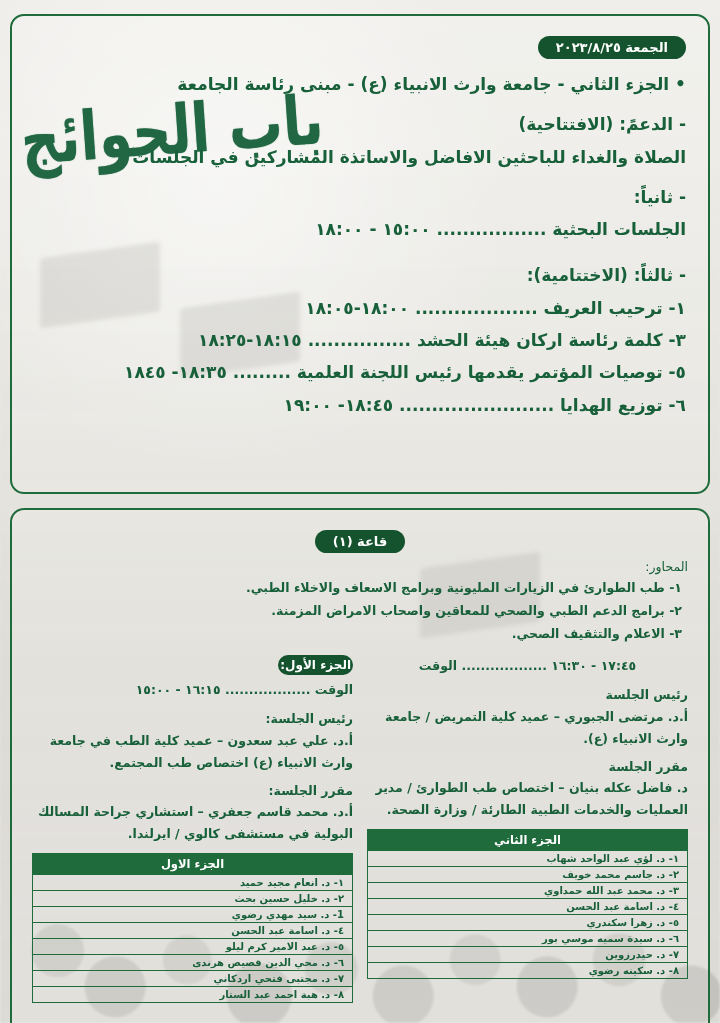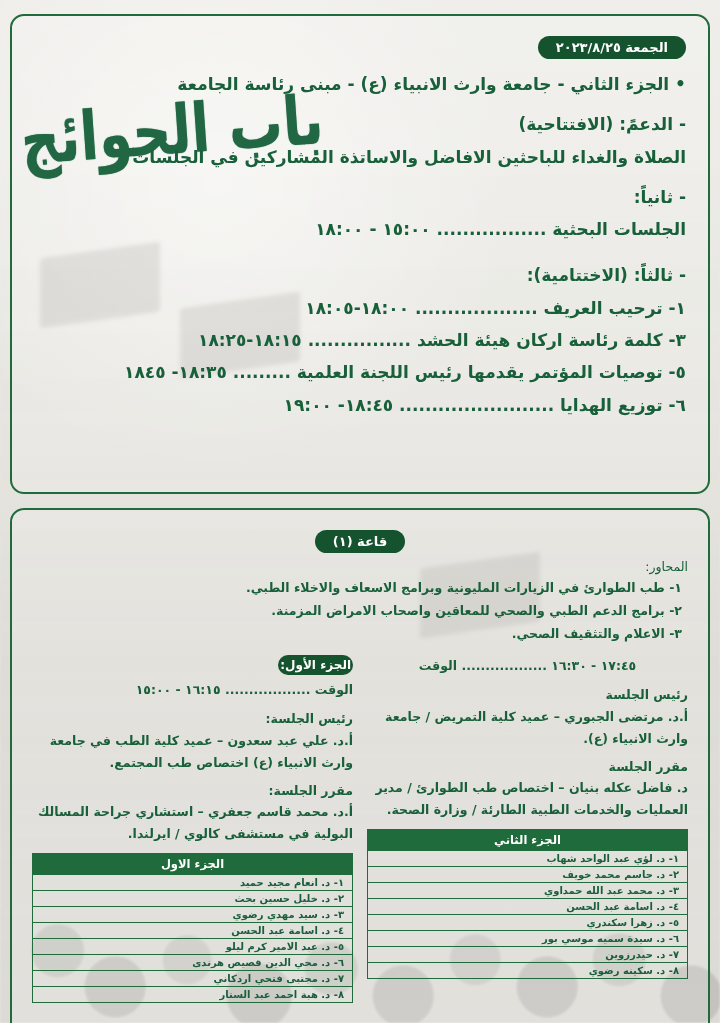--- a/index.html
+++ b/index.html
@@ -241,21 +241,21 @@
               </tr>
           </thead>
           <tbody>
             <tr>
                 <td>١- د. انعام مجيد حميد</td>
               </tr>
             <tr>
                 <td>٢- د. خليل حسين بحث</td>
               </tr>
             <tr>
-                <td>٣- د. سيد مهدي رضوي</td>
+                <td>1- د. سيد مهدي رضوي</td>
               </tr>
             <tr>
                 <td>٤- د. اسامة عبد الحسن</td>
               </tr>
             <tr>
                 <td>٥- د. عبد الامير كرم ليلو</td>
               </tr>
             <tr>
                 <td>٦- د. محي الدين قصيص هرندى</td>
               </tr>

